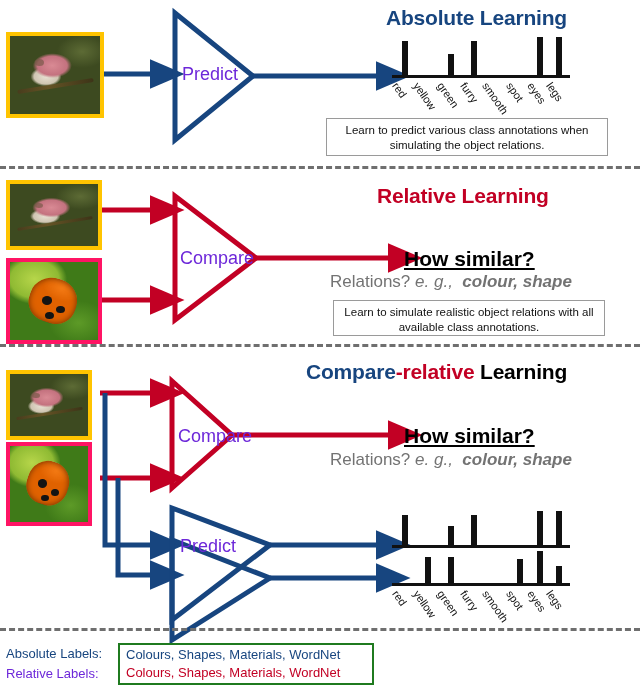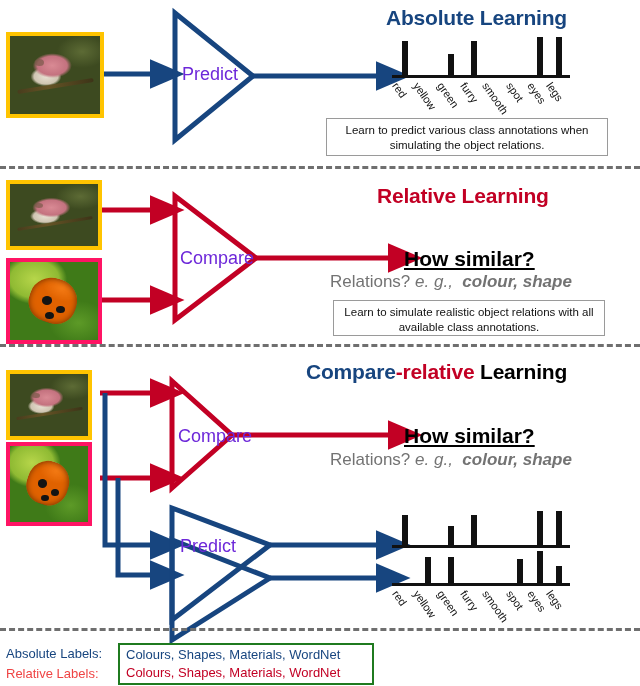--- a/index.html
+++ b/index.html
@@ -102,21 +102,21 @@
   .howsim{position:absolute;font-size:21px;font-weight:bold;color:#000;white-space:nowrap;text-decoration:underline;}
   .relations{position:absolute;font-size:17px;color:#737373;white-space:nowrap;}
   .relations .it{font-style:italic;}
   .relations .bi{font-style:italic;font-weight:bold;}
 
   
   .legend{position:absolute;left:6px;top:644px;font-size:13px;white-space:nowrap;}
   .legend .row{height:20px;line-height:20px;display:flex;align-items:center;}
   .legend .lab{width:112px;display:inline-block;}
   .legend .lab.b{color:#17457f;}
-  .legend .lab.r{color:#ef4444;}
+  .legend .lab.r{color:#6d28d9;}
   .legend .greenbox{
     border:2px solid #1f7a1f;box-sizing:border-box;
     width:256px;padding-left:6px;
   }
   .legend .gb-top{border-bottom:none;}
   .legend .gb-bot{border-top:none;}
   .legend .blue{color:#17457f;}
   .legend .red{color:#c20024;}
   .legend .extra{color:#17457f;padding-left:8px;}
 </style>

